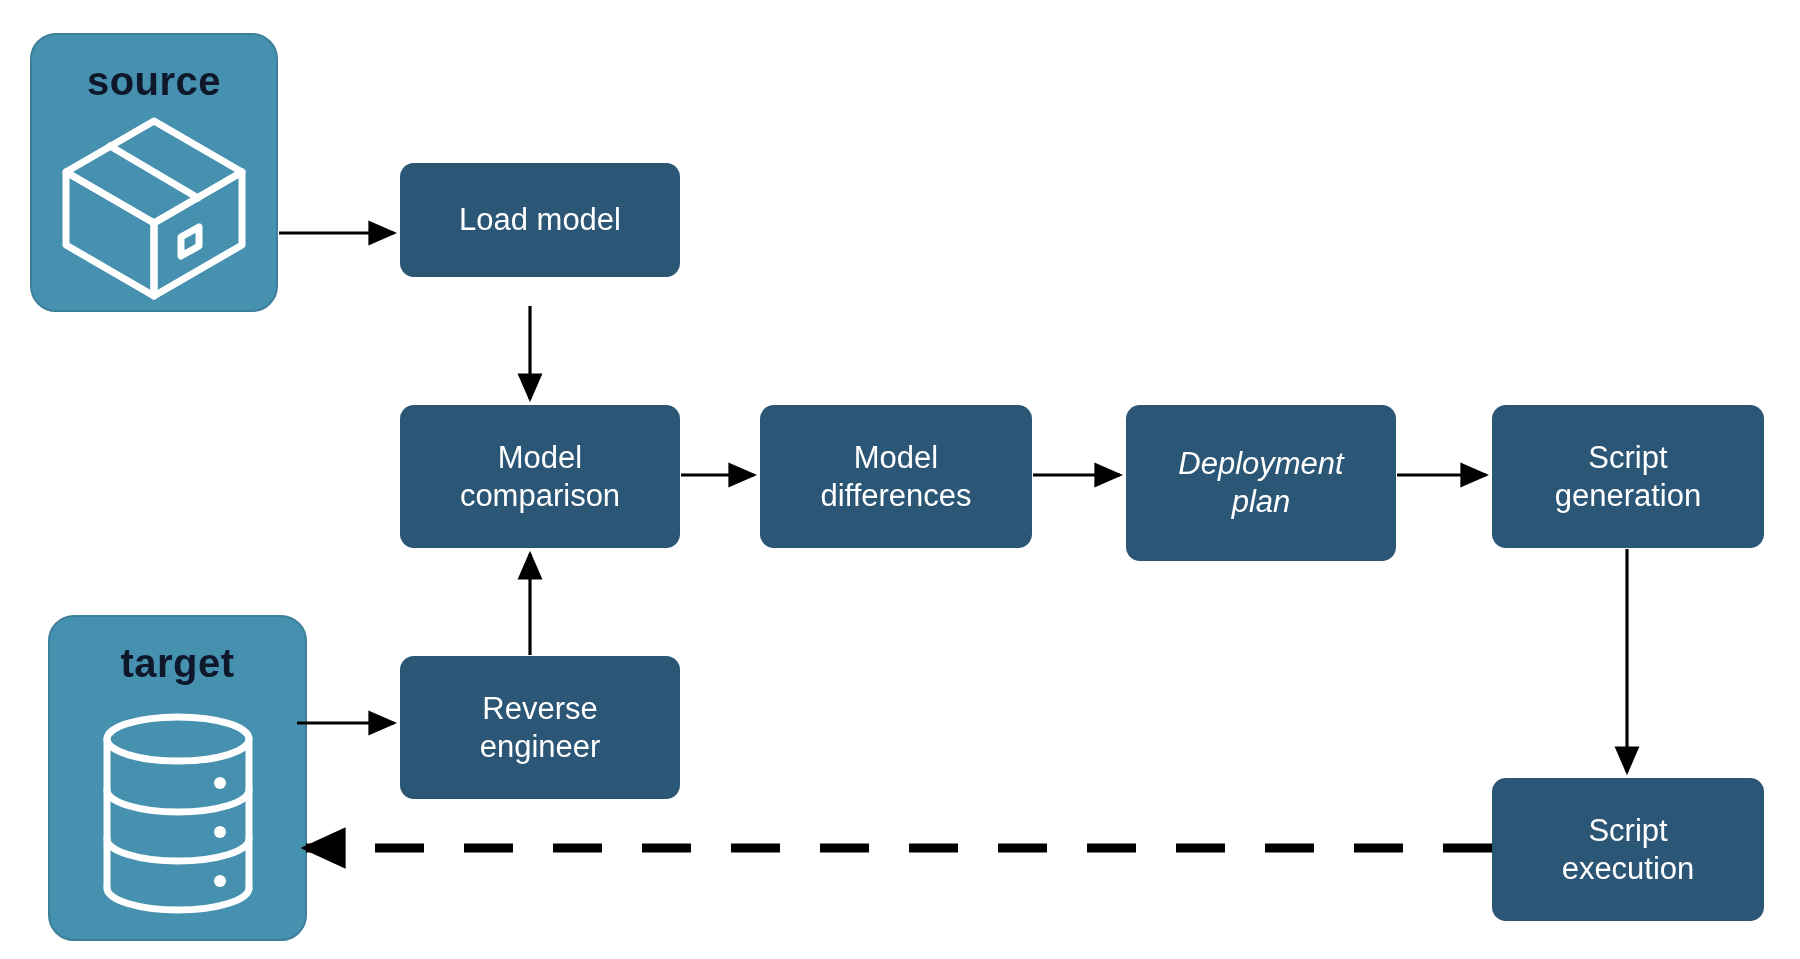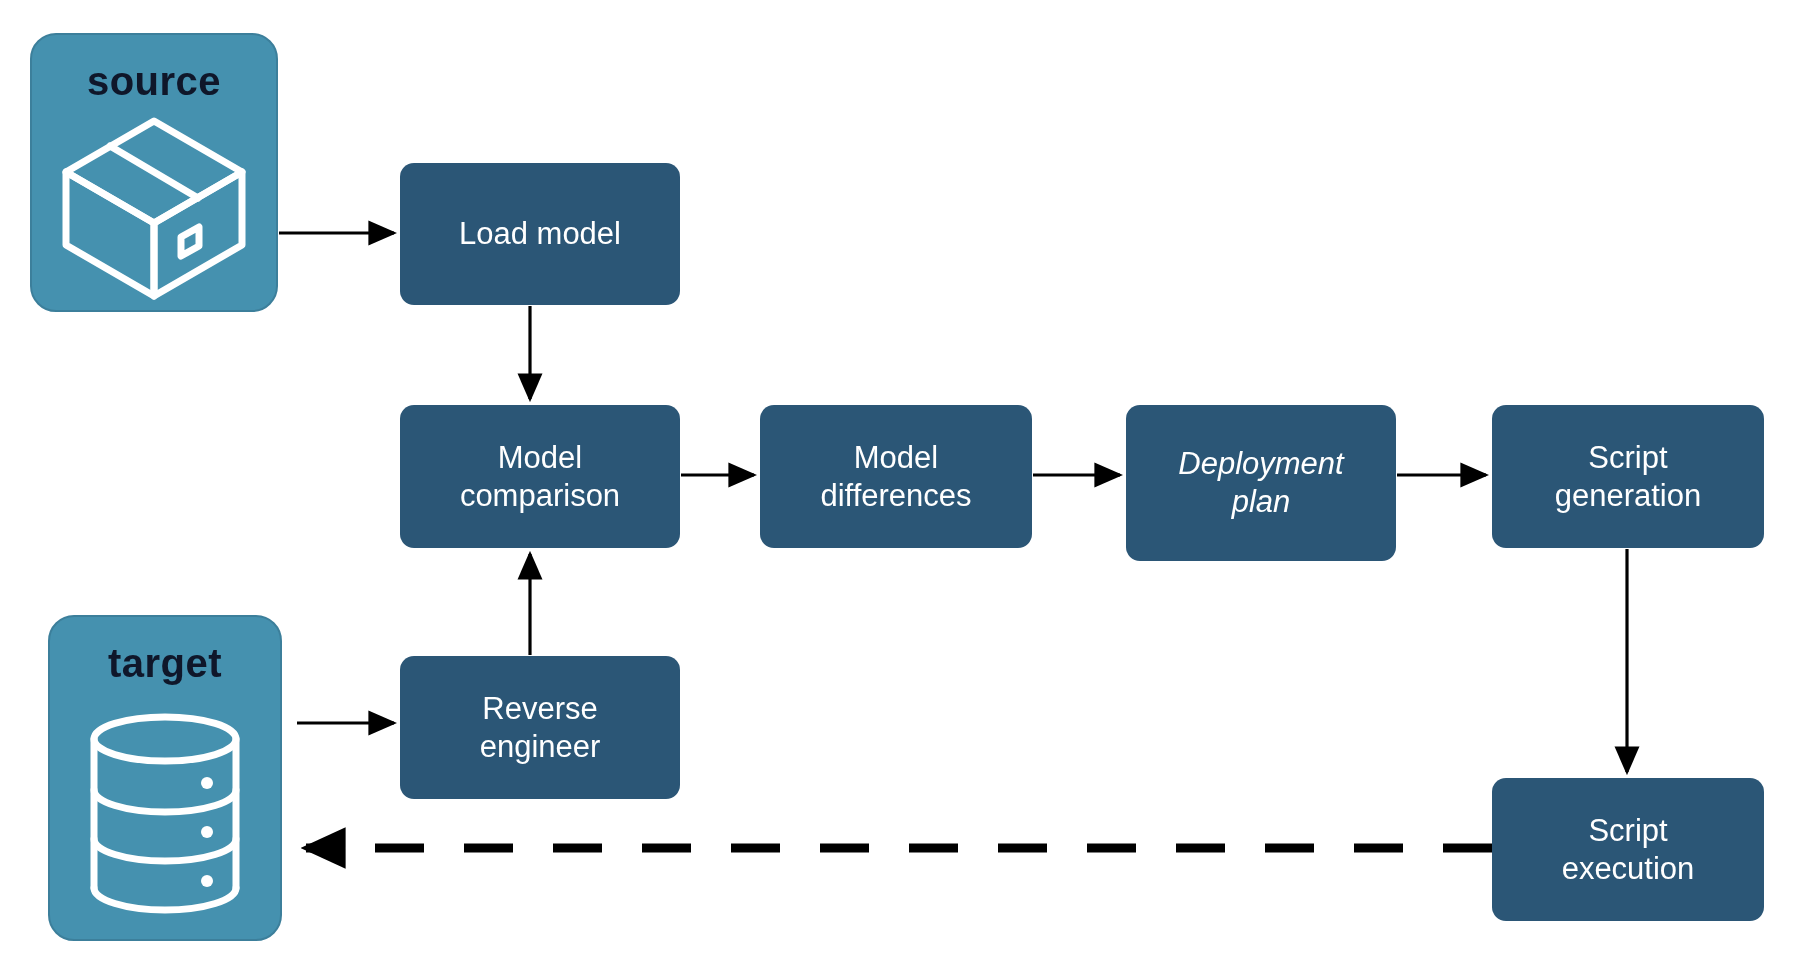--- a/index.html
+++ b/index.html
@@ -95,21 +95,21 @@
 
         <path d="M183 57 L183 130 L95 181 L95 108 Z"></path>
 
         <path d="M51 31 L139 83"></path>
 
         <path d="M122 122 L140 112 L140 131 L122 141 Z"></path>
       </svg>
     </div>
   </div>
 
-  <div class="endpoint-node" id="node-target" style="left:48px; top:615px; width:234px; height:326px;">
+  <div class="endpoint-node" id="node-target" style="left:48px; top:615px; width:259px; height:326px;">
     <div class="endpoint-label">target</div>
     <div class="endpoint-icon">
       <svg width="160" height="205" viewBox="0 0 160 205" fill="none" stroke="#ffffff" stroke-width="7" stroke-linejoin="round" stroke-linecap="round">
 
         <ellipse cx="80" cy="28" rx="71" ry="22"></ellipse>
 
         <path d="M9 28 L9 177"></path>
         <path d="M151 28 L151 177"></path>
 
         <path d="M9 177 C9 189 41 199 80 199 C119 199 151 189 151 177"></path>
@@ -118,21 +118,21 @@
 
         <path d="M9 128 C9 140 41 150 80 150 C119 150 151 140 151 128"></path>
 
         <circle cx="122" cy="72" r="6" fill="#ffffff" stroke="none"></circle>
         <circle cx="122" cy="121" r="6" fill="#ffffff" stroke="none"></circle>
         <circle cx="122" cy="170" r="6" fill="#ffffff" stroke="none"></circle>
       </svg>
     </div>
   </div>
 
-  <div class="process-node" style="left:400px; top:163px; width:280px; height:142px;">
+  <div class="process-node" style="left:400px; top:163px; width:280px; height:114px;">
     <span>Load model</span>
   </div>
 
   <div class="process-node" style="left:400px; top:405px; width:280px; height:143px;">
     <span>Model
 comparison</span>
   </div>
 
   <div class="process-node" style="left:760px; top:405px; width:272px; height:143px;">
     <span>Model

